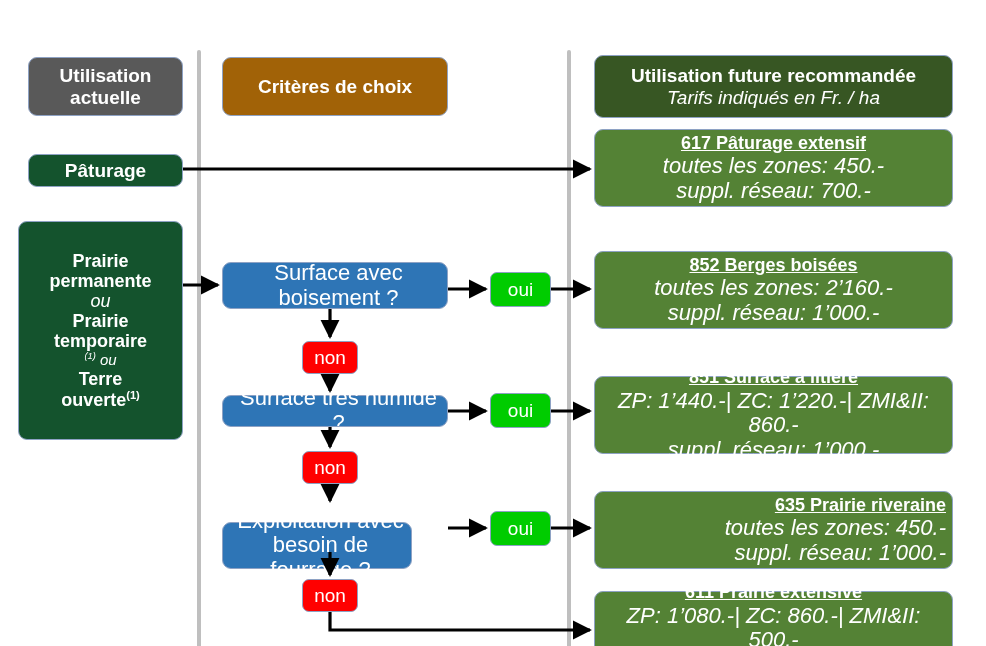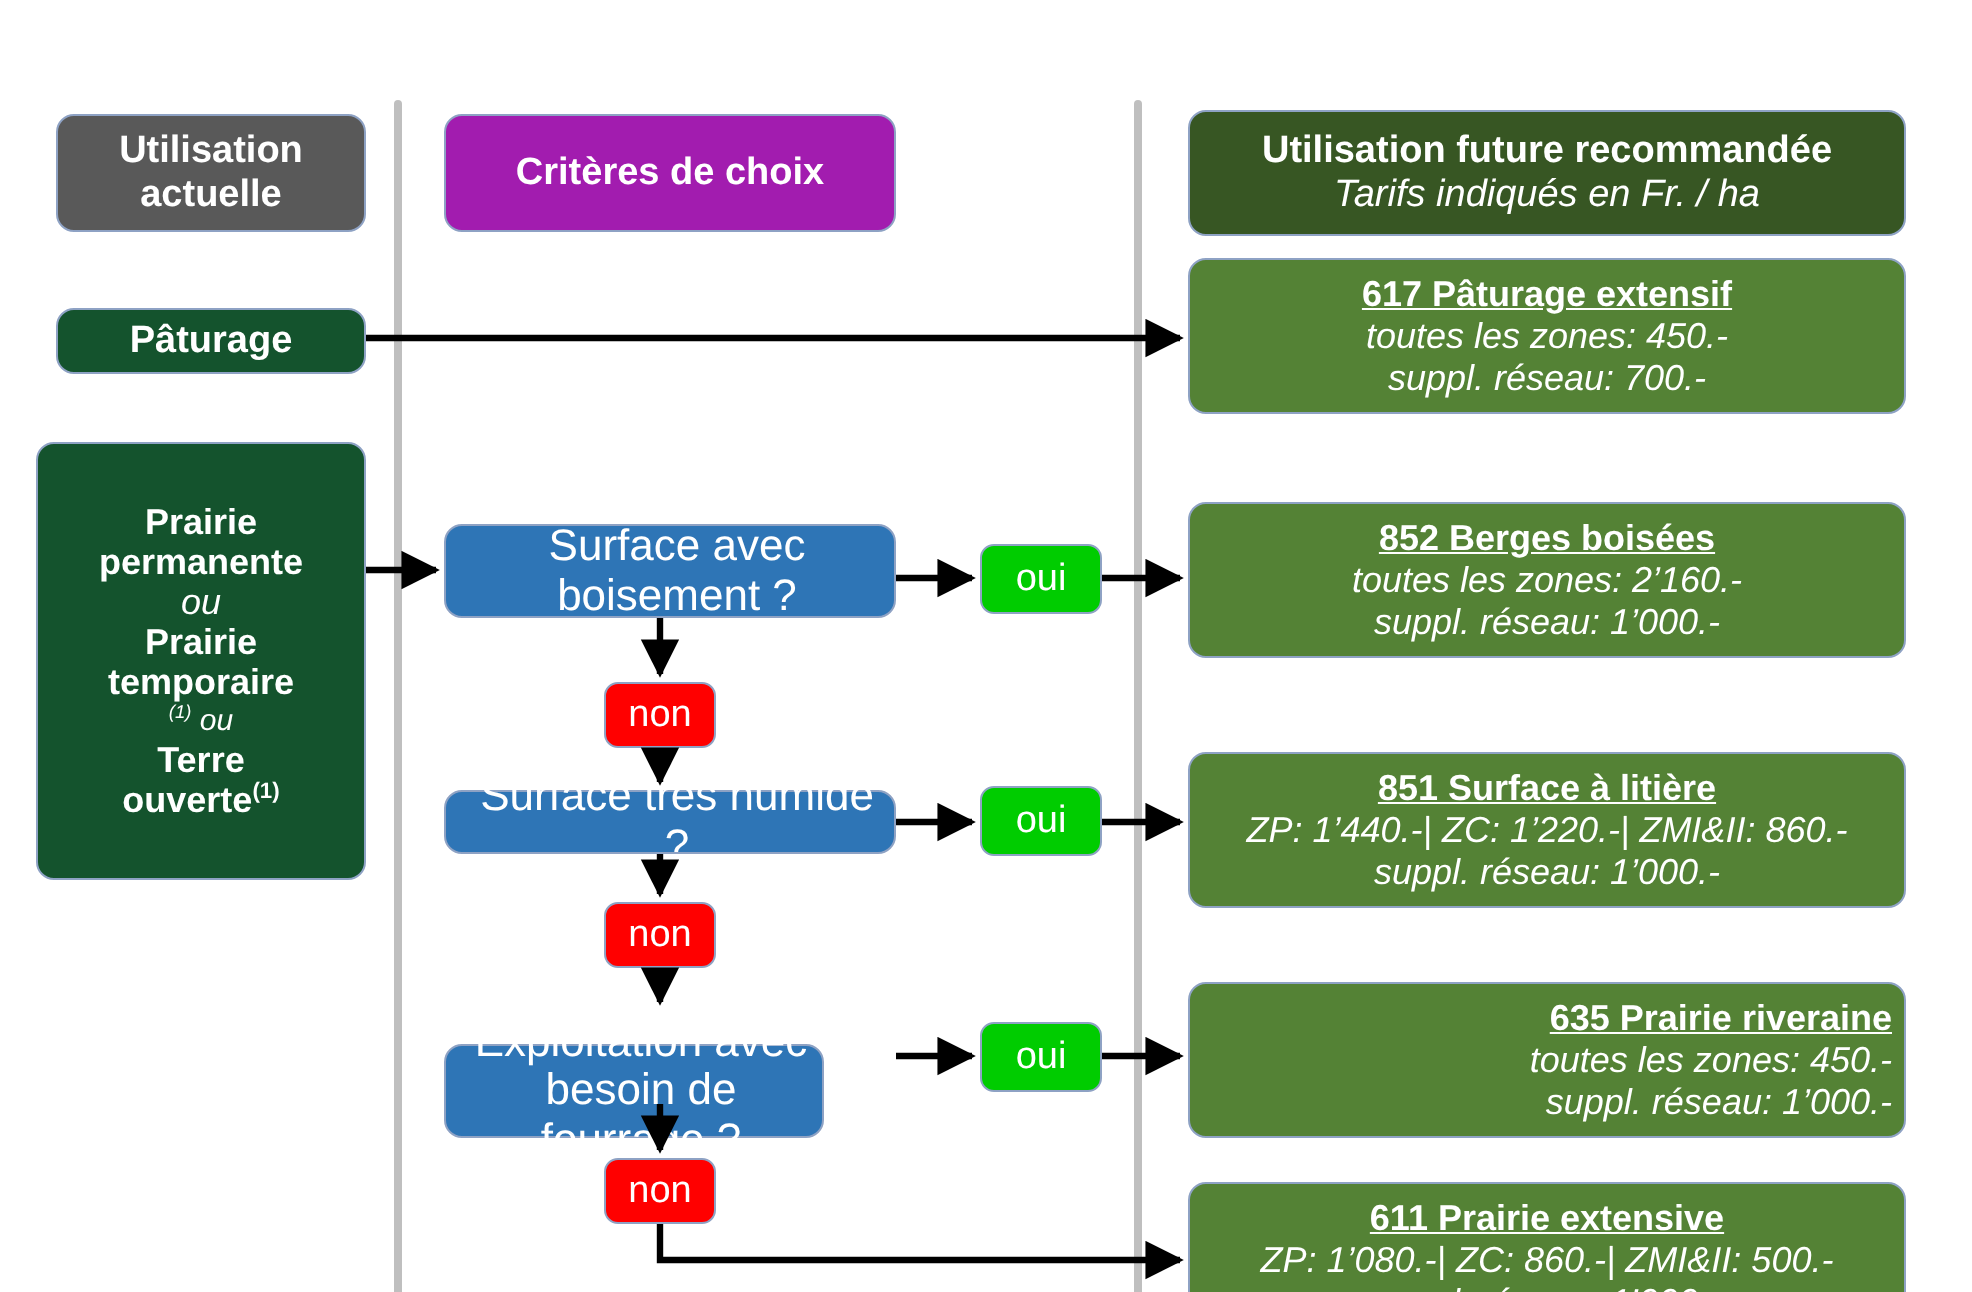--- a/index.html
+++ b/index.html
@@ -30,36 +30,36 @@
     align-items: center;
     justify-content: center;
     text-align: center;
     border-radius: 9px;
     border: 1px solid #8ea2c4;
     color: #ffffff;
     line-height: 1.12;
     padding: 2px 6px;
   }
   .hdr-grey   { background: #595959; font-weight: bold; font-size: 19px; }
-  .hdr-blue   { background: #a21caf; font-weight: bold; font-size: 19px; }
+  .hdr-blue   { background: #a16207; font-weight: bold; font-size: 19px; }
   .hdr-green  { background: #375623; font-size: 19px; }
   .box-grey   { background: #14532d; font-weight: bold; font-size: 19px; }
   .box-blue   { background: #2e75b6; font-size: 22px; font-weight: normal; padding-left: 13px; }
   .box-green  { background: #548235; font-size: 17px; }
   .tag-yes    { background: #00cc00; font-size: 19px; border-radius: 7px; }
   .tag-no     { background: #ff0000; font-size: 19px; border-radius: 7px; }
 
   .line-it { font-style: italic; font-weight: normal; }
   .line-bold { font-weight: bold; }
   .title-main { font-weight: bold; }
   .sub { vertical-align: super; font-size: 0.62em; }
   .small-note { font-size: 15px; }
 
   .green-title { font-weight: bold; font-size: 18px; margin-bottom: 1px; text-decoration: underline; }
-  .green-sub { font-style: italic; font-size: 18px; }
+  .green-sub { font-style: italic; font-size: 22px; }
 
   svg.arrows {
     position: absolute;
     left: 0; top: 0;
     width: 986px;
     height: 646px;
     pointer-events: none;
   }
 </style>
 </head>

